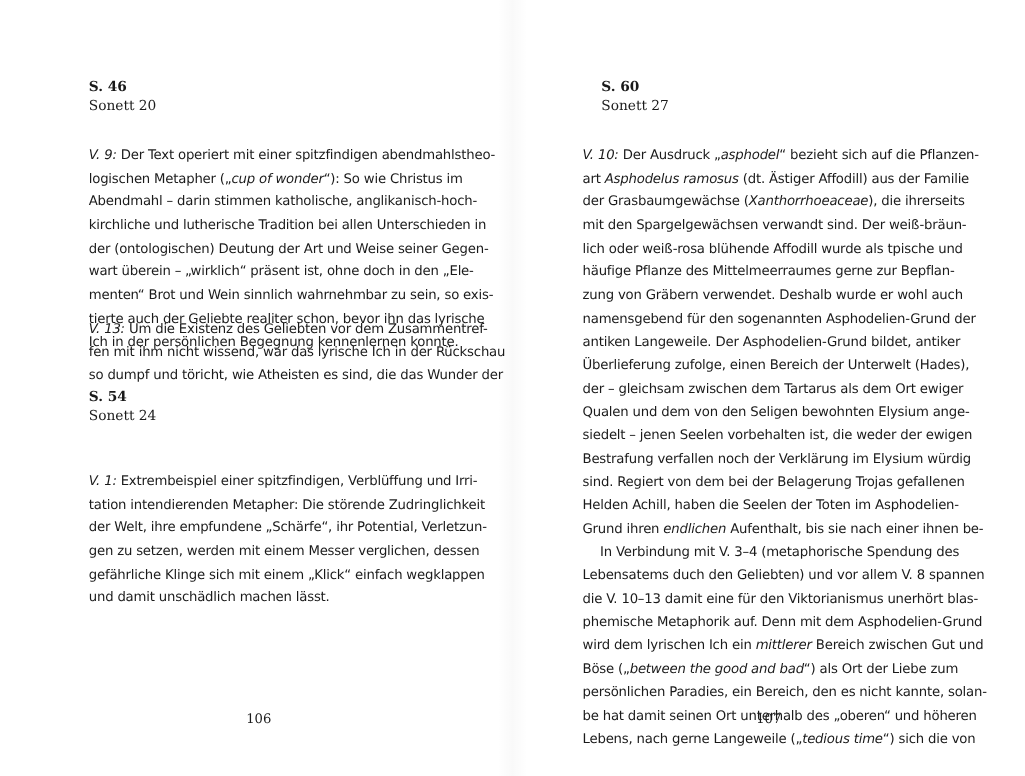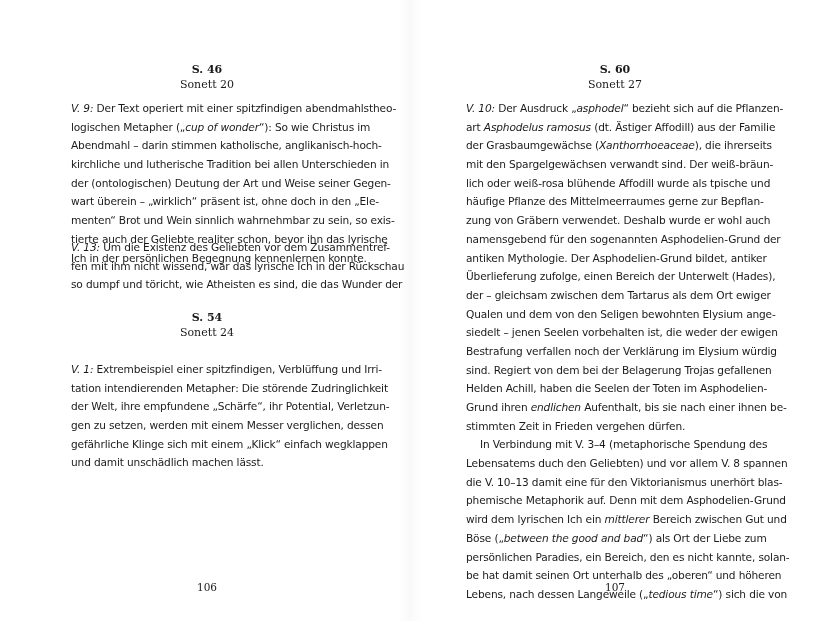--- a/index.html
+++ b/index.html
@@ -32,26 +32,27 @@
     }
     .col {
       position: absolute;
       font-family: "DejaVu Sans", sans-serif;
       font-size: 10.6px;
       line-height: 18.7px;
       text-align: justify;
       hyphens: manual;
       letter-spacing: -0.15px;
       word-spacing: 0px;
+      margin-top: 16px;
     }
     .left .col { left: 71px; width: 272px; }
     .right .col { left: 56px; width: 268px; }
     .heading {
       position: absolute;
-      text-align: center;
+      text-align: left;
       font-family: "DejaVu Serif", serif;
     }
     .left .heading { left: 71px; width: 272px; }
     .right .heading { left: 71px; width: 268px; }
     .heading .sec {
       font-weight: bold;
       font-size: 11px;
       line-height: 15px;
       display: block;
     }
@@ -73,21 +74,20 @@
     .line.ind { padding-left: 14px; }
     em { font-style: italic; }
     .folio {
       position: absolute;
       top: 568px;
       font-family: "DejaVu Serif", serif;
       font-size: 10.5px;
       line-height: 14px;
       text-align: center;
       width: 40px;
-      margin-top: 12px;
     }
     .left .folio { left: 187px; }
     .right .folio { left: 185px; }
   </style>
 </head>
 <body>
 
 <div class="page left">
   <div class="heading" style="top:62px;">
     <span class="sec">S. 46</span>
@@ -138,35 +138,34 @@
 
   <div class="col" style="top:99px;" id="note-v10">
       <span class="line"><em>V. 10:</em><span> Der Ausdruck „</span><em>asphodel</em><span>“ bezieht sich auf die Pflanzen-</span></span>
       <span class="line"><span>art </span><em>Asphodelus ramosus</em><span> (dt. Ästiger Affodill) aus der Familie</span></span>
       <span class="line"><span>der Grasbaumgewächse (</span><em>Xanthorrhoeaceae</em><span>), die ihrerseits</span></span>
       <span class="line"><span>mit den Spargelgewächsen verwandt sind. Der weiß-bräun-</span></span>
       <span class="line"><span>lich oder weiß-rosa blühende Affodill wurde als tpische und</span></span>
       <span class="line"><span>häufige Pflanze des Mittelmeerraumes gerne zur Bepflan-</span></span>
       <span class="line"><span>zung von Gräbern verwendet. Deshalb wurde er wohl auch</span></span>
       <span class="line"><span>namensgebend für den sogenannten Asphodelien-Grund der</span></span>
-      <span class="line"><span>antiken Mythologie. Der Asphodelien-Grund bildet, antiker</span></span>
+      <span class="line"><span>antiken Langeweile. Der Asphodelien-Grund bildet, antiker</span></span>
       <span class="line"><span>Überlieferung zufolge, einen Bereich der Unterwelt (Hades),</span></span>
       <span class="line"><span>der – gleichsam zwischen dem Tartarus als dem Ort ewiger</span></span>
       <span class="line"><span>Qualen und dem von den Seligen bewohnten Elysium ange-</span></span>
       <span class="line"><span>siedelt – jenen Seelen vorbehalten ist, die weder der ewigen</span></span>
       <span class="line"><span>Bestrafung verfallen noch der Verklärung im Elysium würdig</span></span>
       <span class="line"><span>sind. Regiert von dem bei der Belagerung Trojas gefallenen</span></span>
       <span class="line"><span>Helden Achill, haben die Seelen der Toten im Asphodelien-</span></span>
       <span class="line"><span>Grund ihren </span><em>endlichen</em><span> Aufenthalt, bis sie nach einer ihnen be-</span></span>
-      <span class="line last"><span>stimmten Zeit in Frieden vergehen dürfen.</span></span>
       <span class="line ind"><span>In Verbindung mit V. 3–4 (metaphorische Spendung des</span></span>
       <span class="line"><span>Lebensatems duch den Geliebten) und vor allem V. 8 spannen</span></span>
       <span class="line"><span>die V. 10–13 damit eine für den Viktorianismus unerhört blas-</span></span>
       <span class="line"><span>phemische Metaphorik auf. Denn mit dem Asphodelien-Grund</span></span>
       <span class="line"><span>wird dem lyrischen Ich ein </span><em>mittlerer</em><span> Bereich zwischen Gut und</span></span>
       <span class="line"><span>Böse („</span><em>between the good and bad</em><span>“) als Ort der Liebe zum</span></span>
       <span class="line"><span>persönlichen Paradies, ein Bereich, den es nicht kannte, solan-</span></span>
       <span class="line"><span>be hat damit seinen Ort unterhalb des „oberen“ und höheren</span></span>
-      <span class="line"><span>Lebens, nach dessen Langeweile („</span><em>tedious time</em><span>“) sich die von</span></span>
+      <span class="line"><span>Lebens, nach gerne Langeweile („</span><em>tedious time</em><span>“) sich die von</span></span>
     </div>
 
   <div class="folio">107</div>
 </div>
 
 </body></html>

